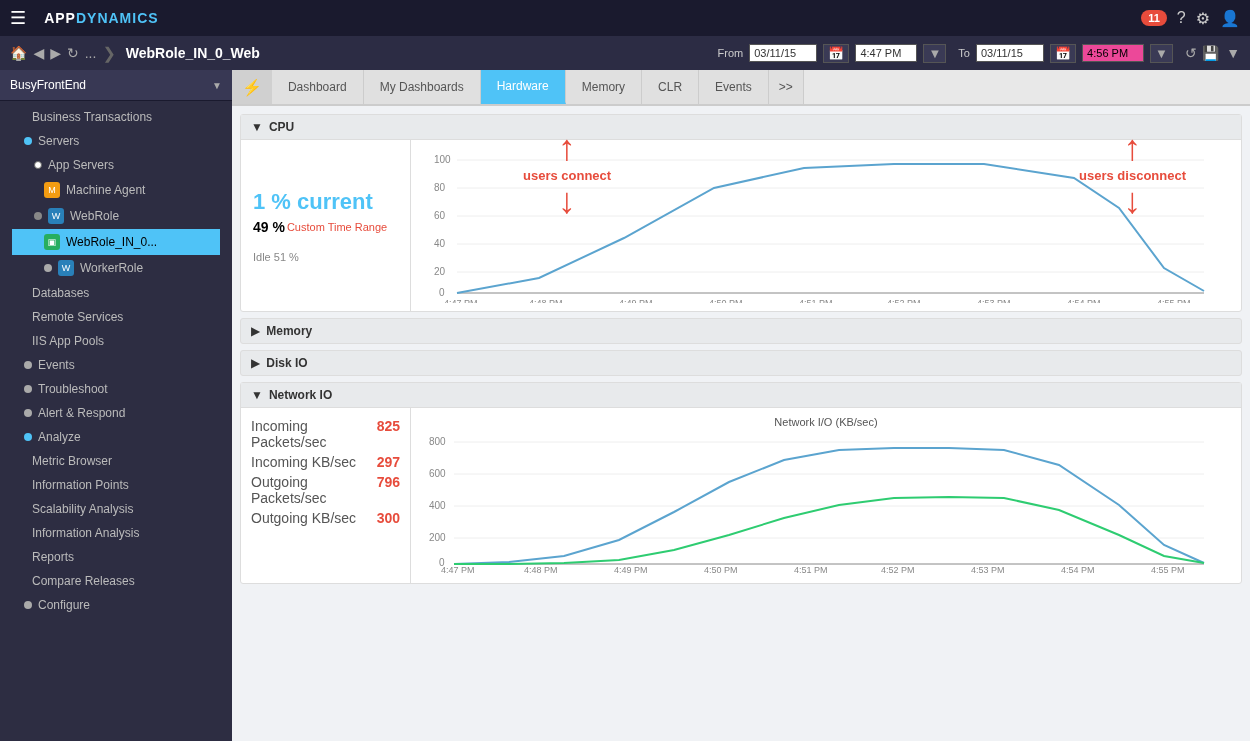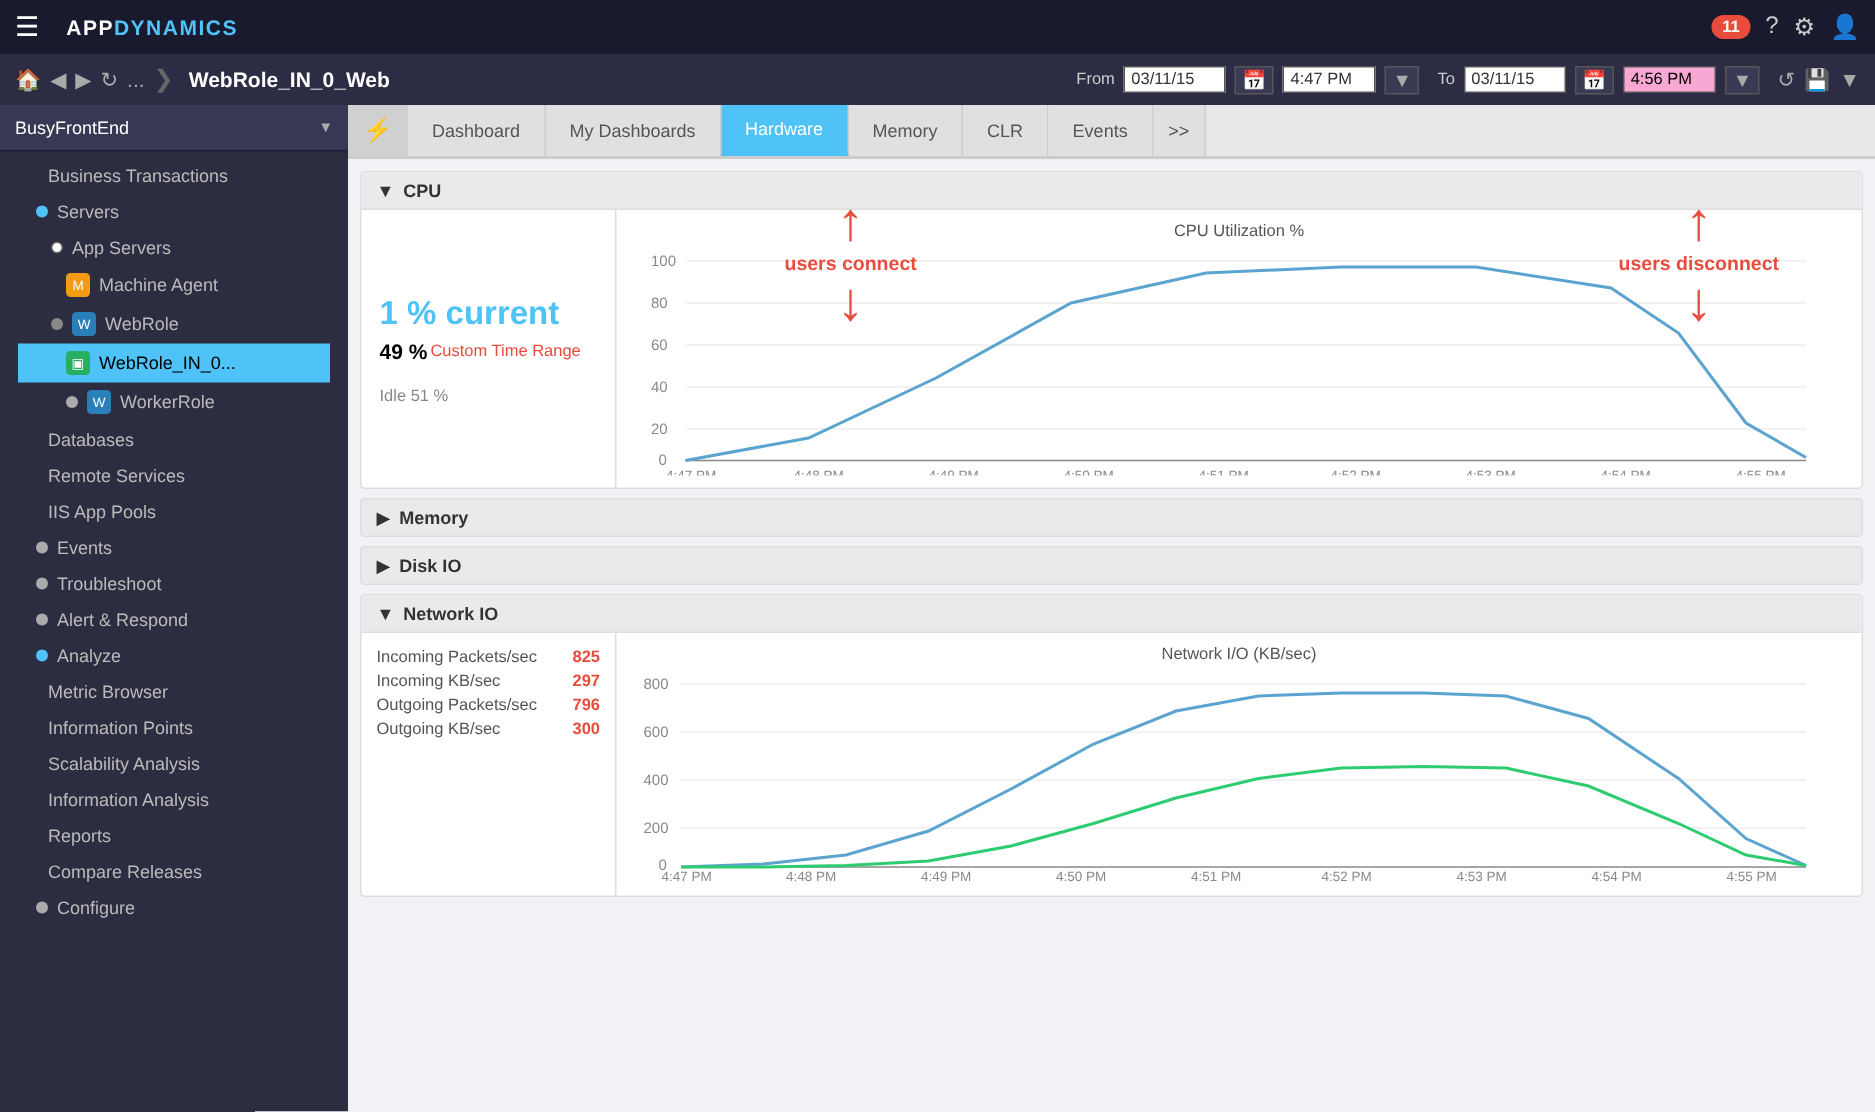--- a/index.html
+++ b/index.html
@@ -36,21 +36,21 @@
     .nav-separator { color: #666; font-size: 16px; }
     .nav-title { color: #fff; font-size: 14px; font-weight: bold; margin-left: 4px; }
     .nav-spacer { flex: 1; }
     .nav-from-label { color: #ccc; font-size: 11px; }
     .nav-date-input {
       background: #fff; border: 1px solid #555; padding: 2px 4px;
       font-size: 11px; color: #333; width: 68px;
     }
     .nav-cal-btn { color: #aaa; font-size: 13px; cursor: pointer; background: #3a3a55; border: 1px solid #555; padding: 1px 4px; }
     .nav-time-input { background: #fff; border: 1px solid #555; padding: 2px 4px; font-size: 11px; color: #333; width: 62px; }
-    .nav-time-input.highlighted { background: #f9a8d4; color: #000; }
+    .nav-time-input.highlighted { background: #ec4899; color: #000; }
     .nav-to-label { color: #ccc; font-size: 11px; margin-left: 6px; }
     .nav-action-btn { color: #aaa; font-size: 14px; cursor: pointer; }
 
     
     .main-layout { display: flex; height: calc(741px - 70px); }
 
     
     .sidebar {
       width: 232px;
       background: #2d2d42;
@@ -142,21 +142,21 @@
 
     
     .collapsed-section {
       background: #e8eaec; border: 1px solid #ddd; border-radius: 3px;
       display: flex; align-items: center; padding: 5px 10px; gap: 6px; cursor: pointer;
     }
     .collapsed-label { font-weight: bold; font-size: 12px; color: #333; }
 
     
     .network-stats { width: 170px; flex-shrink: 0; padding: 10px; border-right: 1px solid #ddd; }
-    .network-stat-row { display: flex; justify-content: space-between; margin-bottom: 4px; font-size: 11px; }
+    .network-stat-row { display: flex; justify-content: space-between; margin-bottom: 4px; font-size: 14px; }
     .network-stat-label { color: #555; }
     .network-stat-value { color: #e74c3c; font-weight: bold; }
 
     
     svg { display: block; }
 
     
     .annotation-container { position: relative; }
     .arrow-annotation {
       position: absolute;
@@ -321,21 +321,20 @@
         <div class="section-body">
           <div class="stats-box">
             <div class="stat-current">1 % current</div>
             <div style="display:flex; align-items:center; margin-top:4px;">
               <span class="stat-range">49 %</span>
               <span class="stat-range-label">Custom Time Range</span>
             </div>
             <div class="stat-idle">Idle 51 %</div>
           </div>
           <div class="chart-area annotation-container">
-            <div style="text-align:center; font-size:11px; color:#555; margin-bottom:2px;">CPU Utilization %</div>
             <svg width="790" height="155">
 
               <text x="15" y="15" font-size="10" fill="#888">100</text>
               <text x="15" y="43" font-size="10" fill="#888">80</text>
               <text x="15" y="71" font-size="10" fill="#888">60</text>
               <text x="15" y="99" font-size="10" fill="#888">40</text>
               <text x="15" y="127" font-size="10" fill="#888">20</text>
               <text x="20" y="148" font-size="10" fill="#888">0</text>
 
               <line x1="38" y1="12" x2="785" y2="12" stroke="#eee" stroke-width="1"></line>

